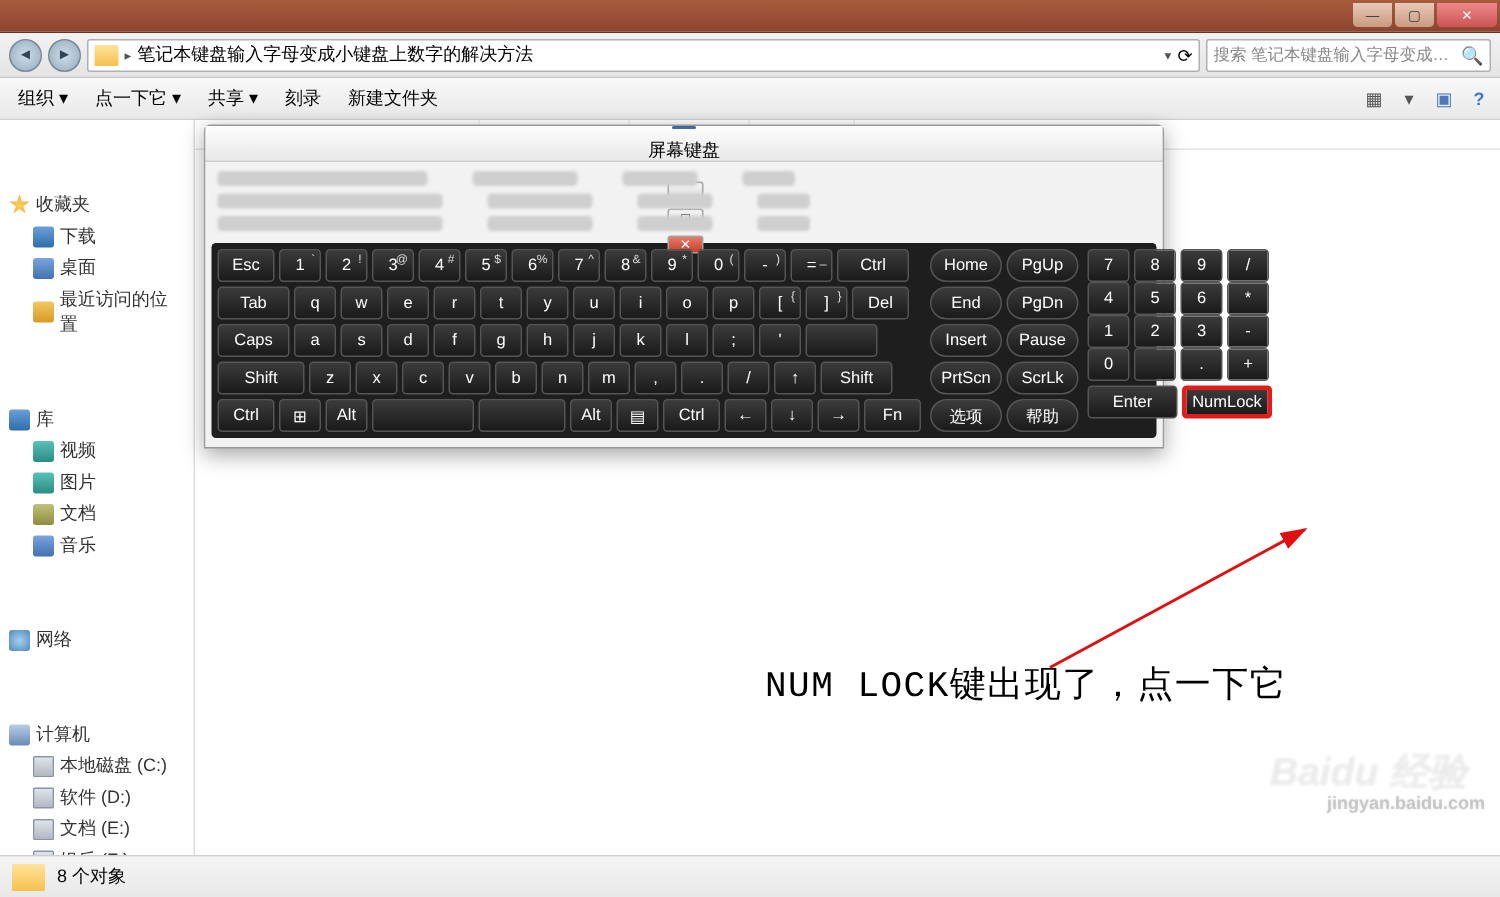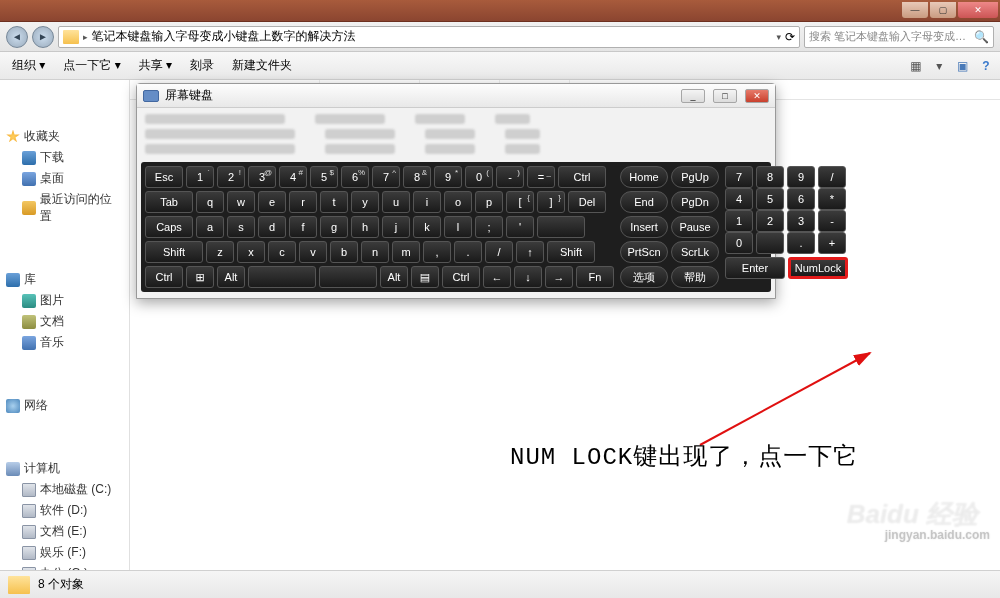--- a/index.html
+++ b/index.html
@@ -35,21 +35,21 @@
 .sb-lib.blue2{ background: linear-gradient(#7aa5df,#4171b0);} 
 .sb-pc { background: linear-gradient(#b7cde8,#6a8bb7); border-radius:2px;}
 .sb-drive { background:linear-gradient(#e0e4ea,#b1b9c6); border:1px solid #8a94a5; border-radius:1px;}
 .sb-net { background: radial-gradient(#a8d0ee,#4d88bd); border-radius:2px; }
 
 .content { flex:1; position:relative; background:#fff; }
 .col-headers { height:20px; border-bottom:1px solid #e4e4e4; display:flex; font-size:12px; color:#555; }
 .col-headers span { padding:2px 10px; border-right:1px solid #eee; }
 
 .osk-window { position:absolute; left:6px; top:3px; width:640px; background:#f2f2f2; border:1px solid #999; border-radius:4px 4px 0 0; box-shadow:0 4px 14px rgba(0,0,0,.35); }
-.osk-title { height:24px; background:linear-gradient(#fdfdfd,#e8e8e8); display:flex; align-items:center; padding:0 6px; font-size:12px; gap:6px; border-bottom:1px solid #ccc; }
+.osk-title { height:24px; background:linear-gradient(#fdfdfd,#e8e8e8); display:flex; align-items:center; padding:0 6px; font-size:12px; gap:6px; border-bottom:1px solid #ccc;flex-direction:column; }
 .osk-title .win-kbd-icon { width:16px; height:12px; background:#658dc6; border:1px solid #4368a0; border-radius:2px; }
 .osk-title .tflex { flex:1 }
 .osk-win-btn { width:24px; height:14px; background:linear-gradient(#f4f4f4,#dcdcdc); border:1px solid #a6a6a6; border-radius:2px; margin-left:2px; font-size:9px; display:flex; align-items:center; justify-content:center; }
 .osk-win-btn.close { background:linear-gradient(#e77a6a,#c9402d); color:#fff; }
 
 .osk-body { background:#f2f2f2; padding:2px 4px 6px;text-align:center; }
 .blur-rows { height:46px; margin:2px 4px 4px; }
 .blur-row { height:14px; display:flex; gap:30px; margin-bottom:1px; align-items:center; }
 .blur-row .bcell { height:10px; border-radius:3px; background:#cfcfcf; filter:blur(1px); }
 
@@ -132,20 +132,24 @@
         </div>
       <div class="sb-item">
           <span class="sb-icon sb-lib gold"></span>
           <span>最近访问的位置</span>
         </div>
     </div>
     <div class="sb-group">
       <div class="sb-head">
           <span class="sb-icon sb-lib"></span>
           <span>库</span>
+        </div>
+      <div class="sb-item">
+          <span class="sb-icon sb-lib teal"></span>
+          <span>视频</span>
         </div>
       <div class="sb-item">
           <span class="sb-icon sb-lib teal"></span>
           <span>图片</span>
         </div>
       <div class="sb-item">
           <span class="sb-icon sb-lib olive"></span>
           <span>文档</span>
         </div>
       <div class="sb-item">

